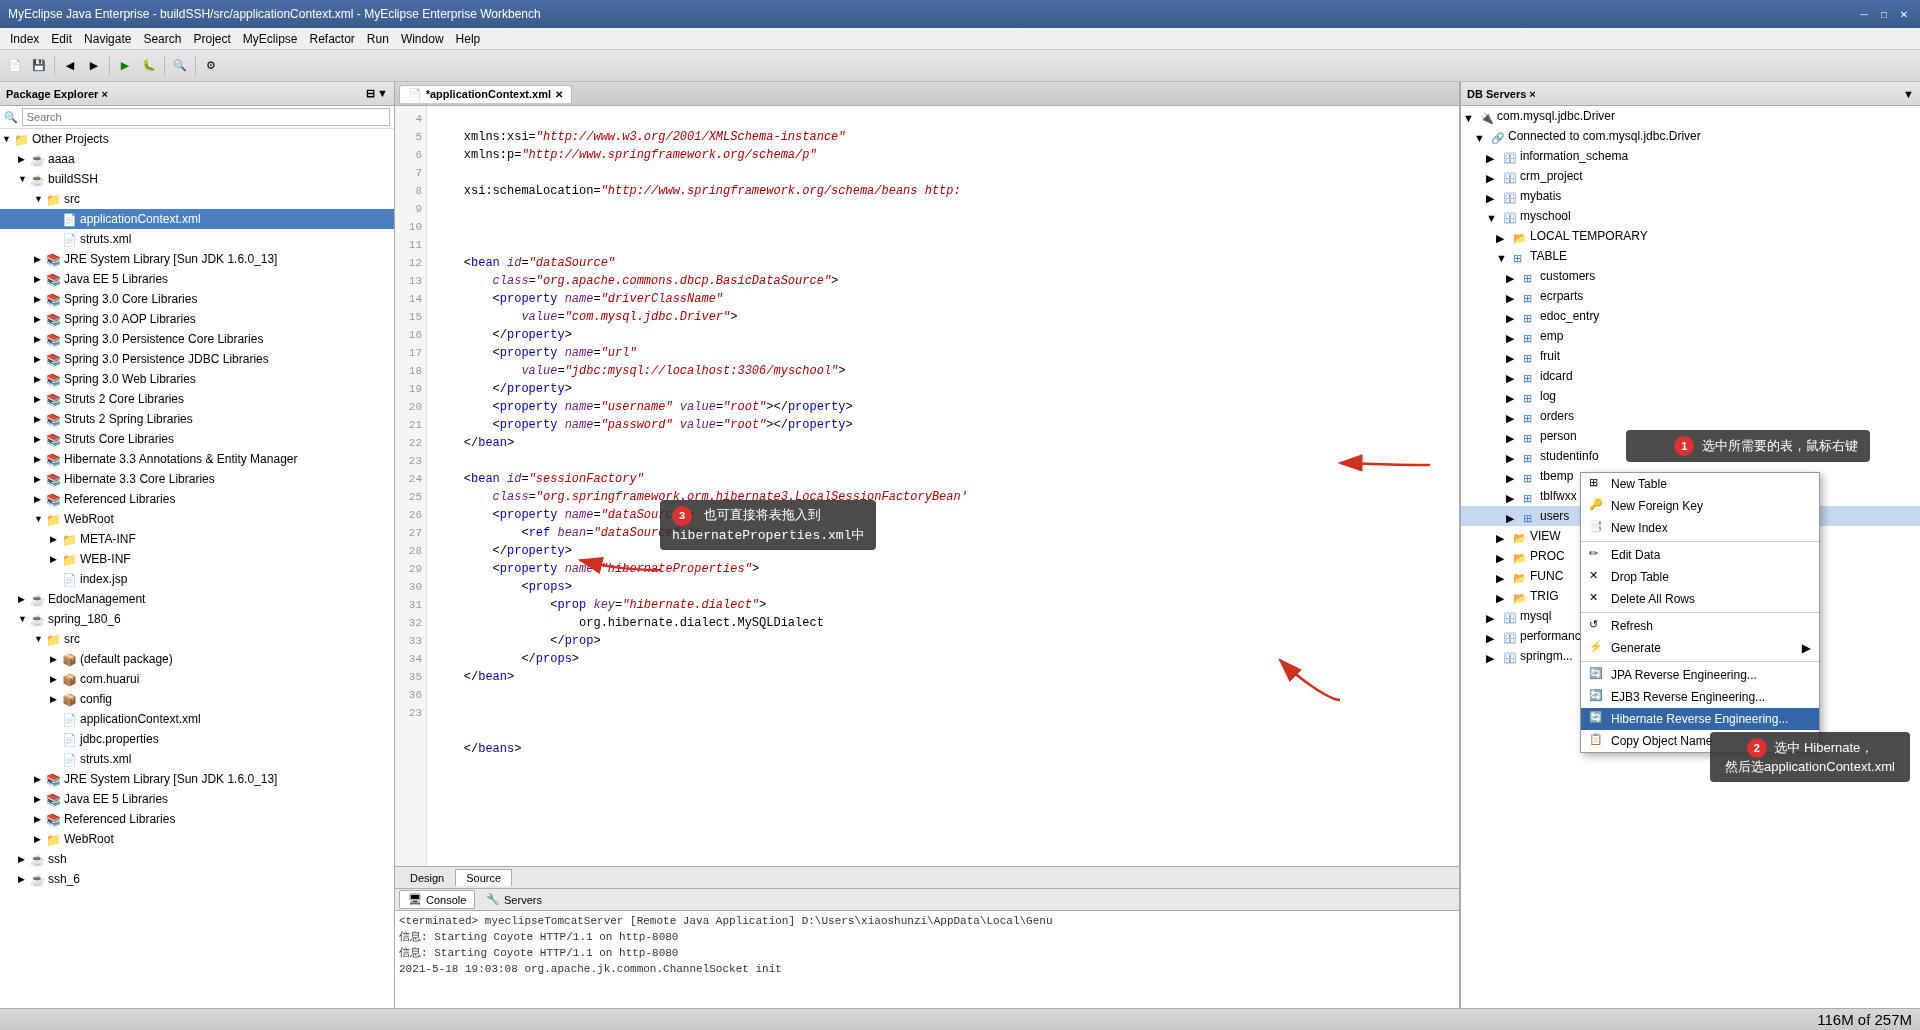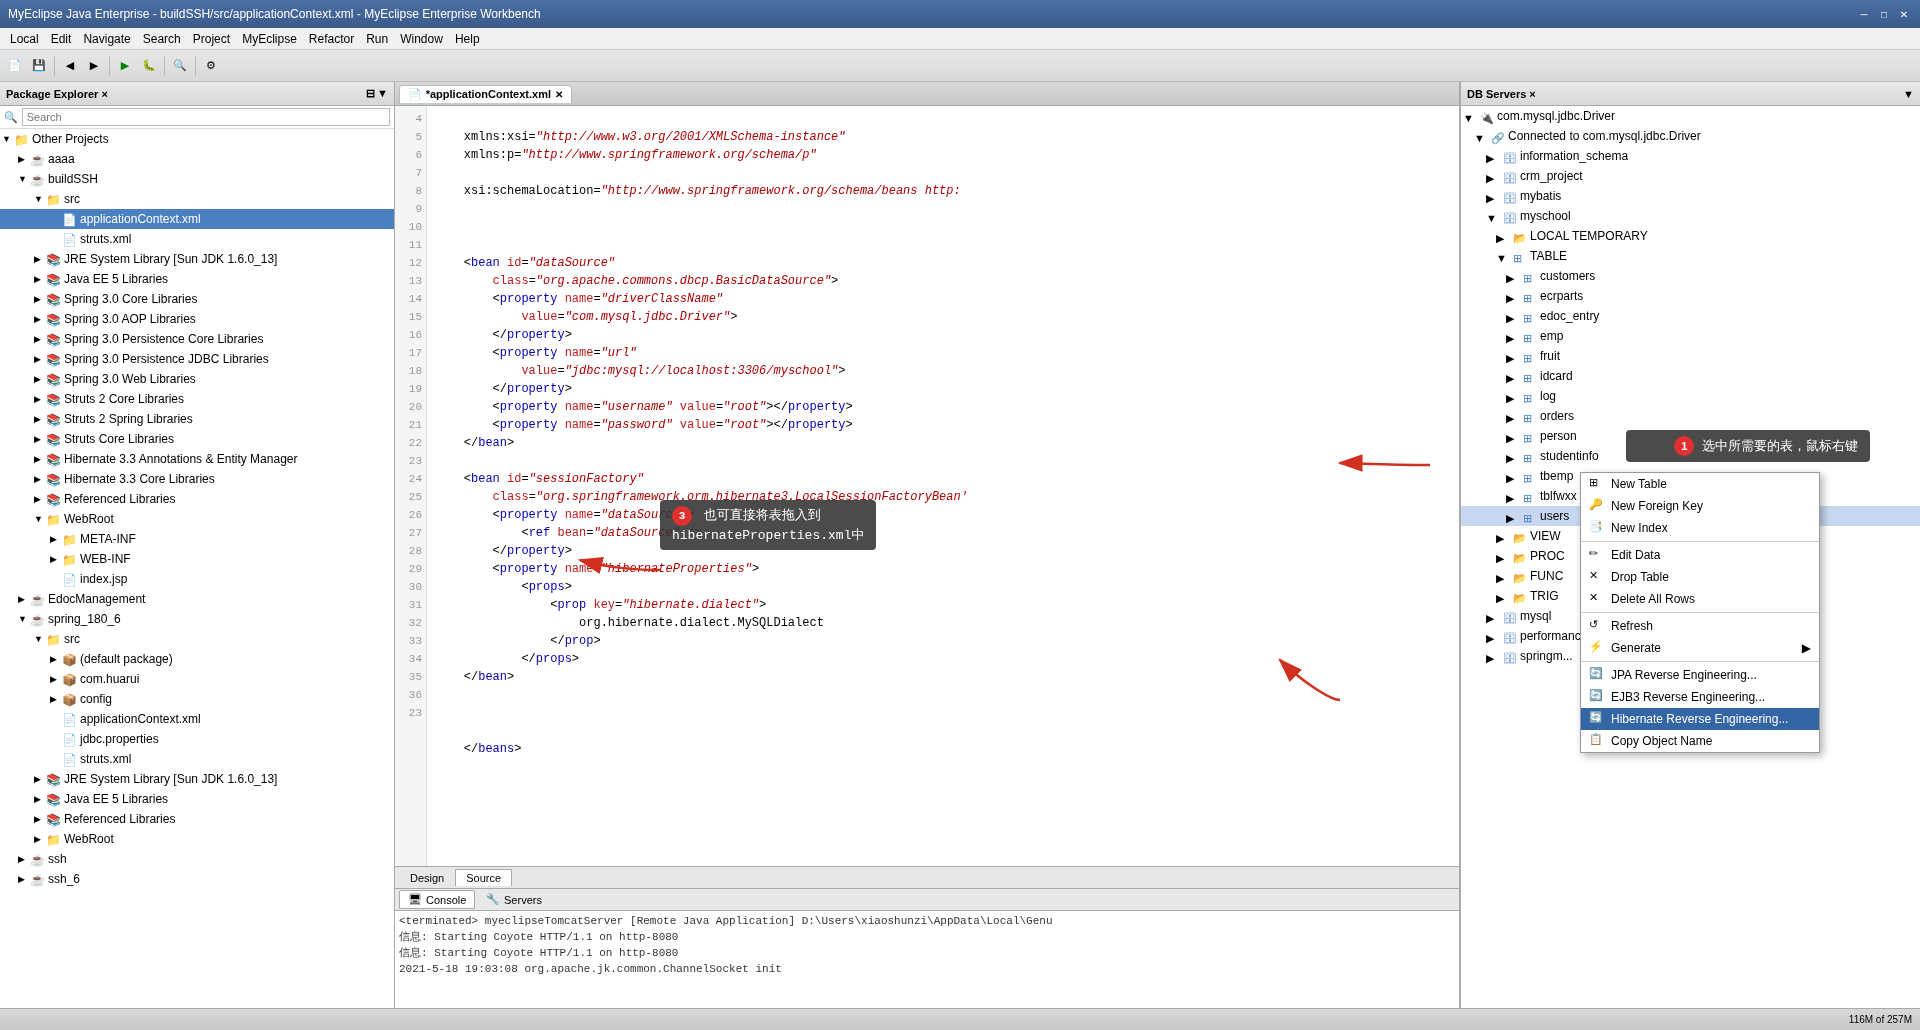--- a/index.html
+++ b/index.html
@@ -59,21 +59,21 @@
     }
 
     
     #status-bar {
       background: linear-gradient(to bottom, #d8d8d8, #c8c8c8);
       border-top: 1px solid #aaa;
       height: 22px;
       display: flex;
       align-items: center;
       padding: 0 8px;
-      font-size: 10px;
+      font-size: 15px;
       justify-content: flex-end;
     }
 
     
     #package-explorer {
       width: 395px;
       min-width: 395px;
       border-right: 1px solid #aaa;
       display: flex;
       flex-direction: column;
@@ -169,21 +169,21 @@
     }
     #code-content {
       flex: 1;
       padding: 4px 8px;
       overflow: auto;
       line-height: 18px;
       white-space: pre;
     }
     .str { color: #aa0000; font-style: italic; }
     .tag { color: #0000aa; }
-    .attr { color: #b91c1c; }
+    .attr { color: #701a75; font-style: italic; }
 
     
     #editor-bottom-tabs {
       display: flex;
       border-top: 1px solid #aaa;
       background: #e8e8e8;
       height: 22px;
       align-items: center;
       padding: 0 4px;
     }
@@ -343,21 +343,21 @@
 <div id="title-bar">
   <span>MyEclipse Java Enterprise - buildSSH/src/applicationContext.xml - MyEclipse Enterprise Workbench</span>
   <div class="win-controls">
     <button class="win-btn">─</button>
     <button class="win-btn">□</button>
     <button class="win-btn">✕</button>
   </div>
 </div>
 
 <div id="menu-bar">
-  <span>Local</span>
+  <span>Index</span>
   <span>Edit</span>
   <span>Navigate</span>
   <span>Search</span>
   <span>Project</span>
   <span>MyEclipse</span>
   <span>Refactor</span>
   <span>Run</span>
   <span>Window</span>
   <span>Help</span>
 </div>
@@ -1012,20 +1012,25 @@
         <span class="ctx-icon">📋</span>
         <span>Copy Object Name</span>
       </div>
     </div>
 
     <div class="tooltip-bubble bubble1">
       <span class="badge">1</span>
       <span>选中所需要的表，鼠标右键</span>
     </div>
 
+    <div class="tooltip-bubble bubble2">
+      <span class="badge">2</span>
+      <span>选中 Hibernate，</span><br>
+      <span>然后选applicationContext.xml</span>
+    </div>
   </div>
 
 </div>
 
 <div style="position:fixed; left:660px; top:500px;font-family:Liberation Mono, monospace;" class="tooltip-bubble">
   <span class="badge">3</span>
   <span>也可直接将表拖入到</span><br>
   <span>hibernateProperties.xml中</span>
 </div>
 

